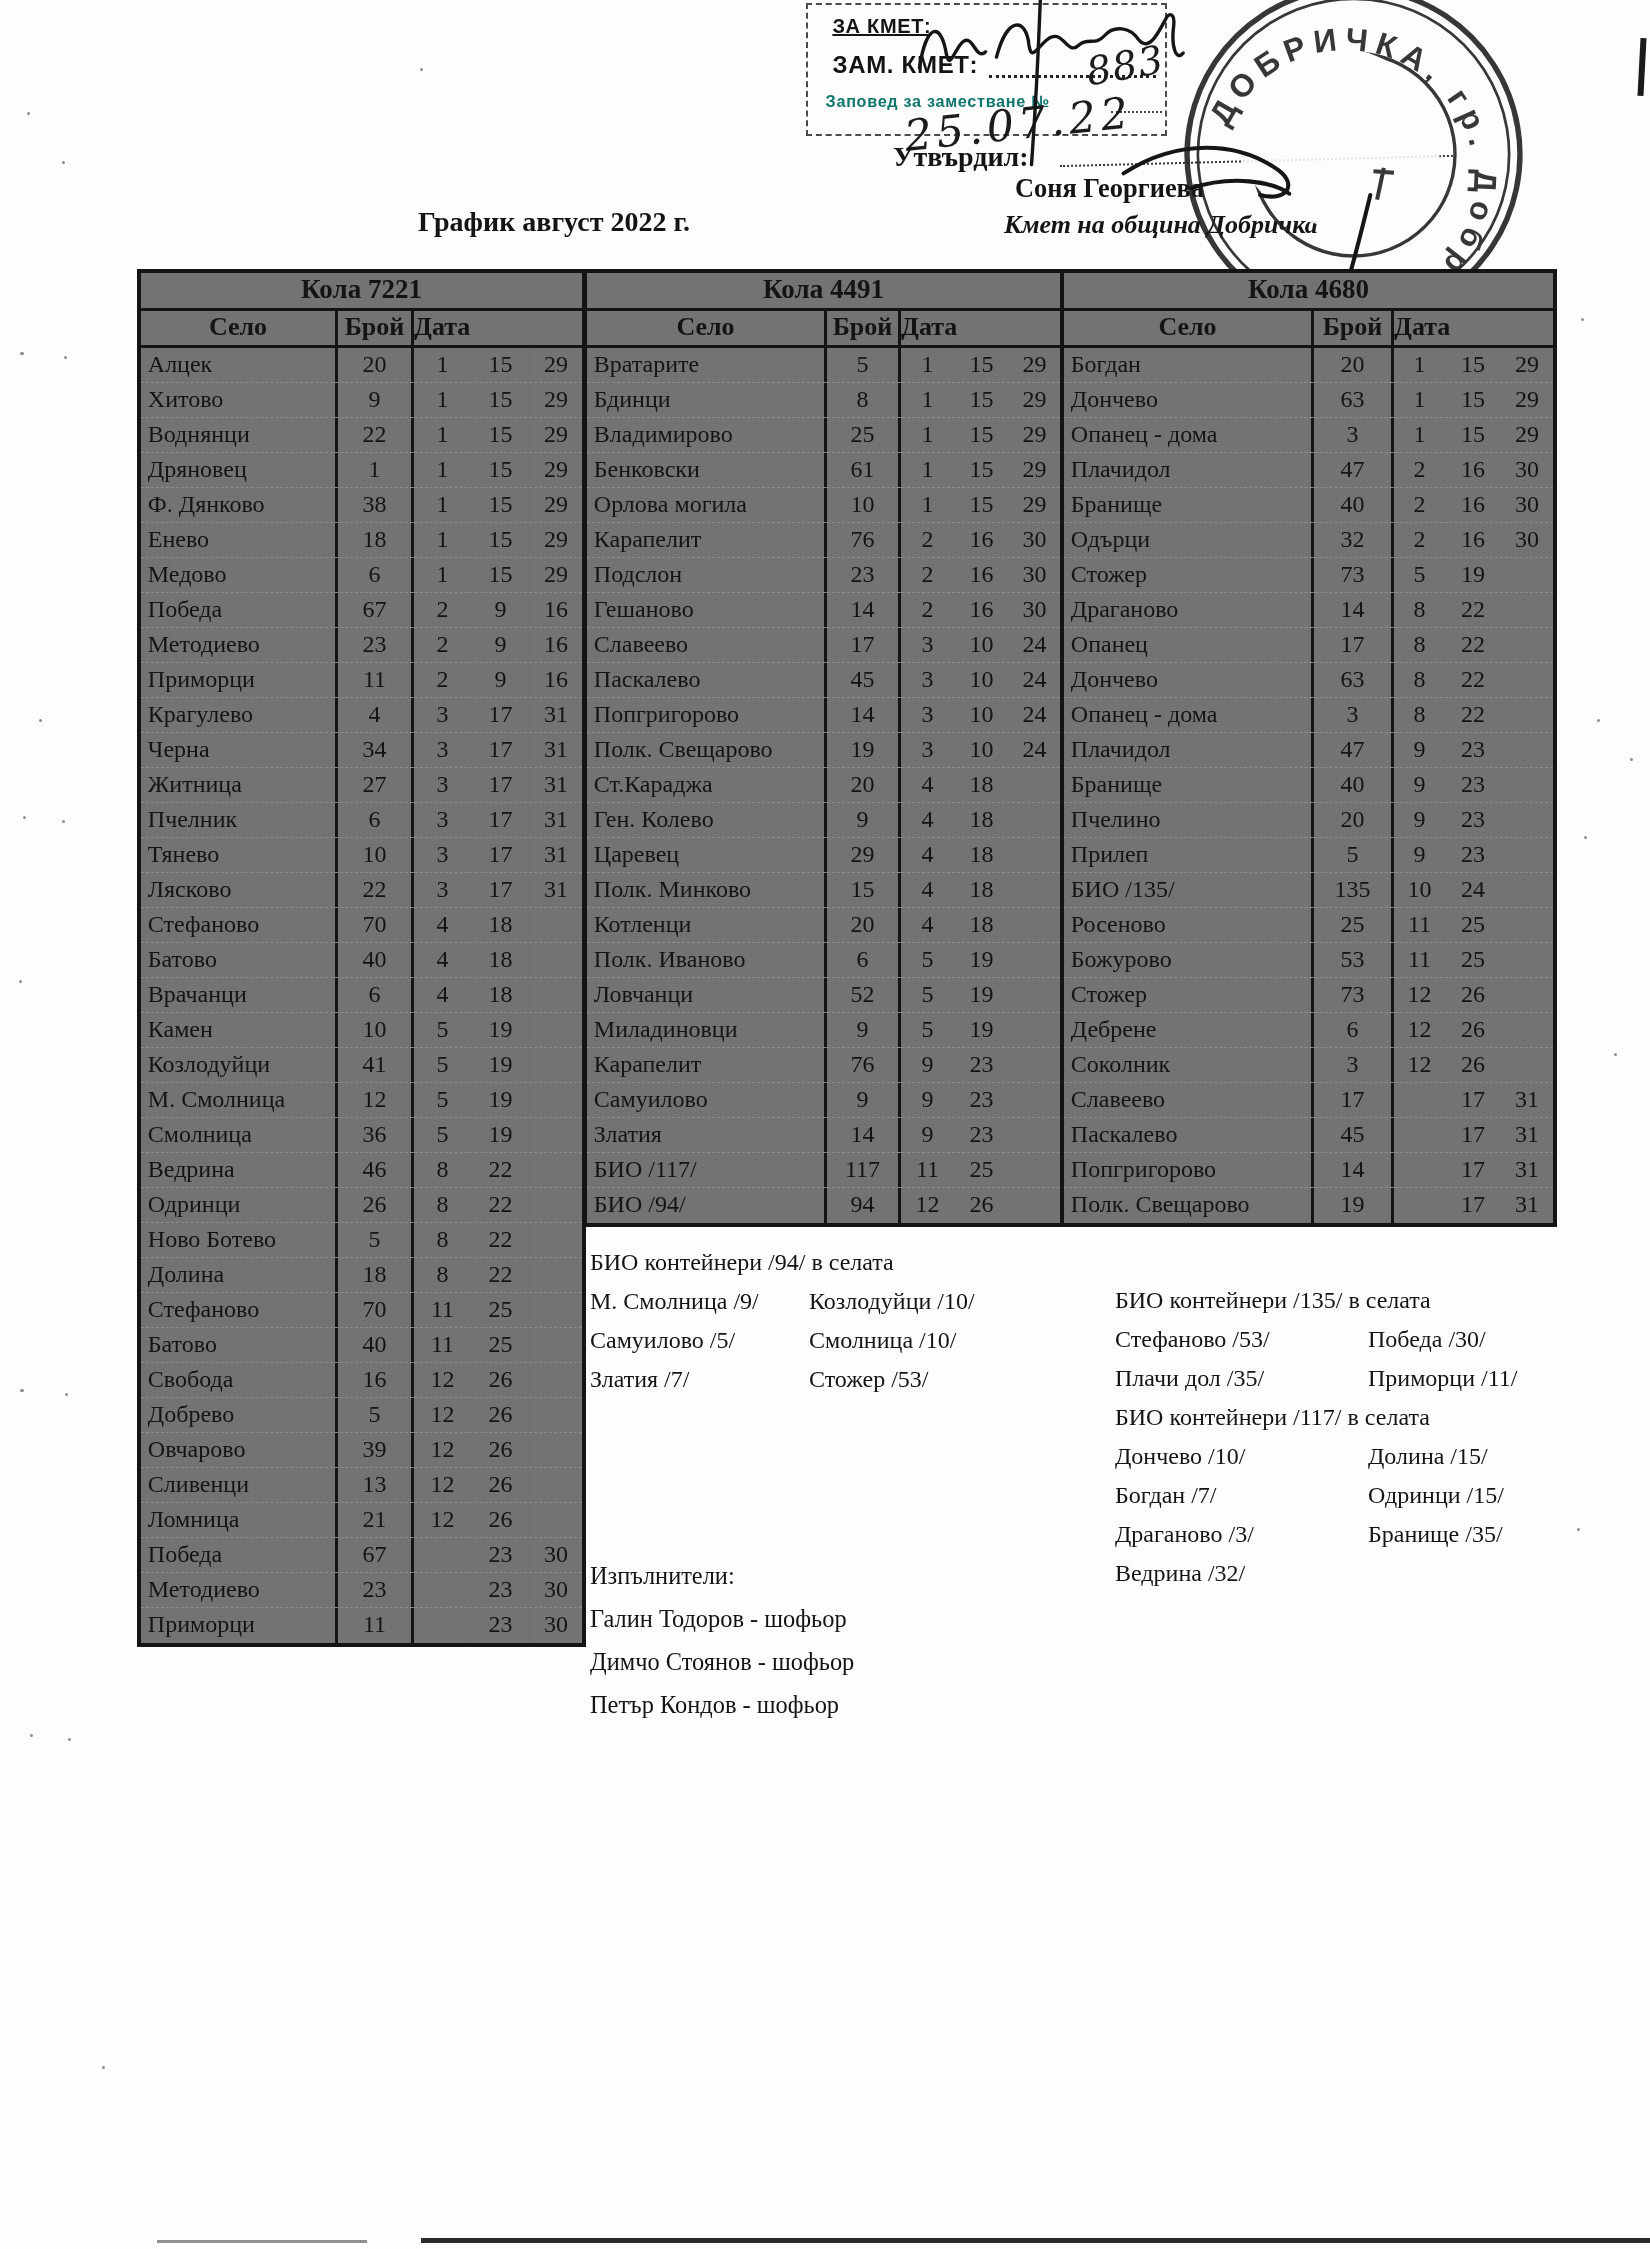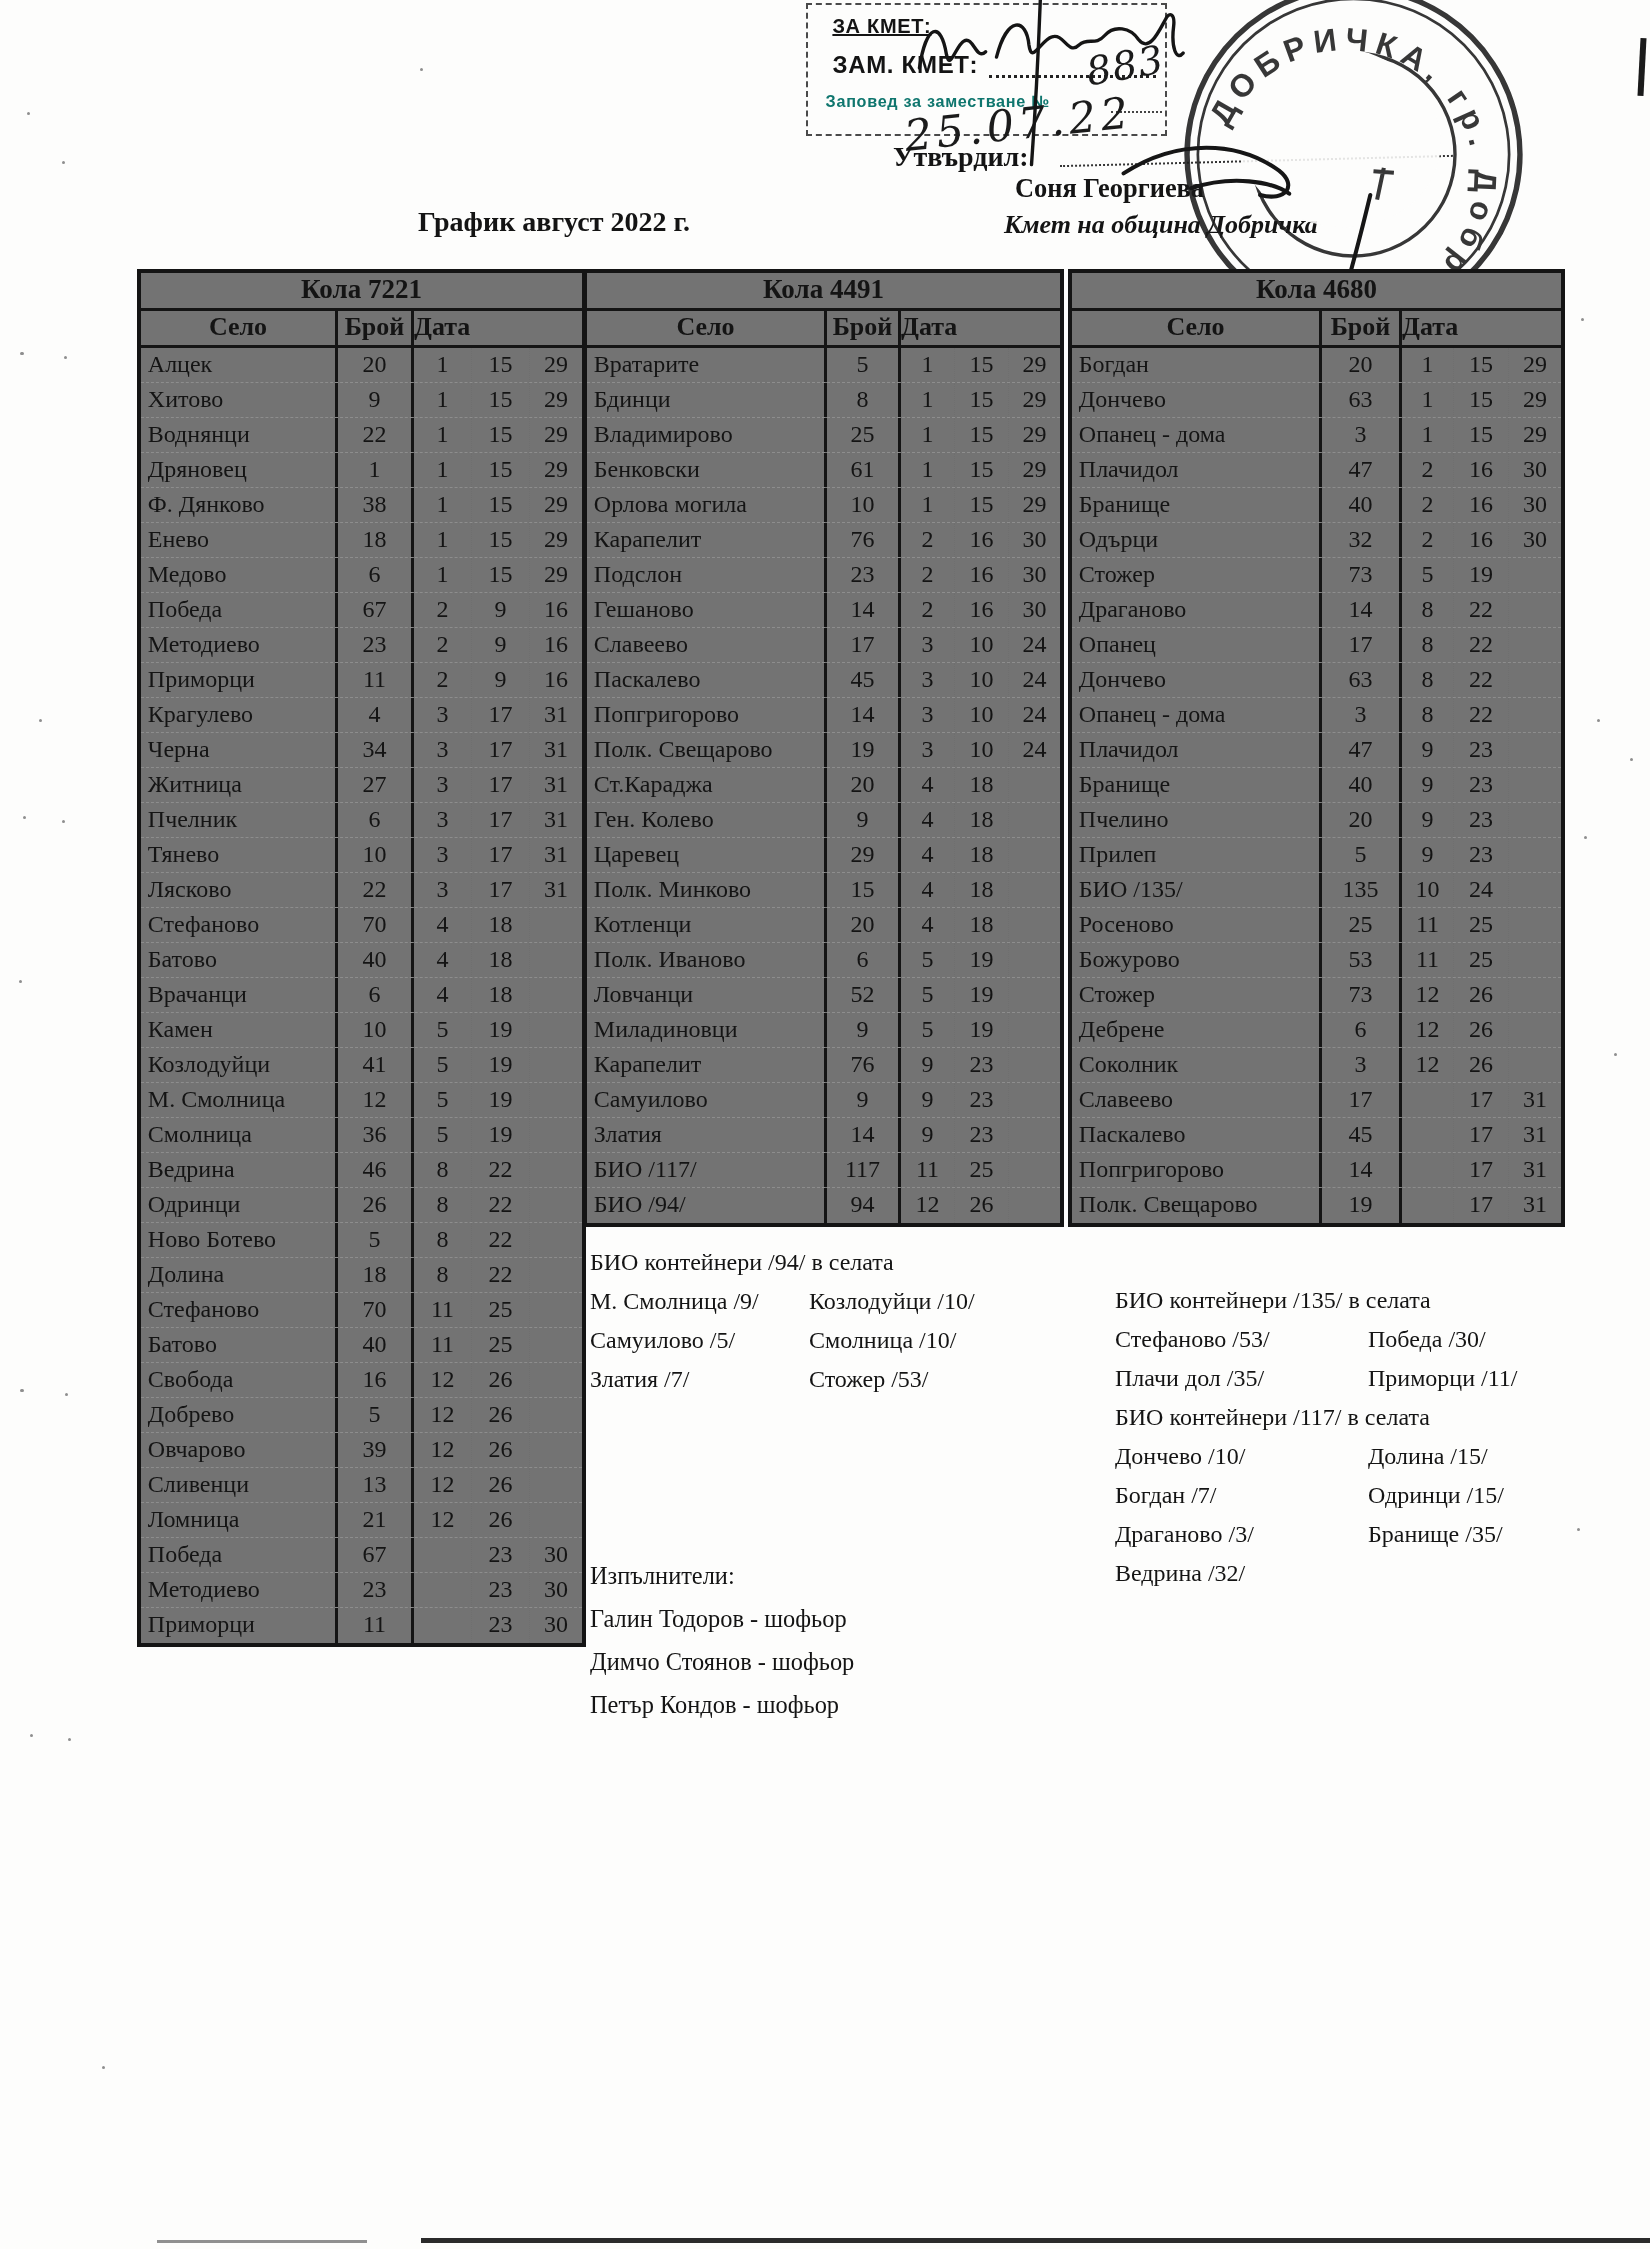--- a/index.html
+++ b/index.html
@@ -29,21 +29,21 @@
   #doc-title{position:absolute;left:418px;top:206px;font-size:28px;font-weight:700;white-space:nowrap;}
 
   
   #stamp{position:absolute;left:1183px;top:-16.2px;width:341px;height:341px;transform:rotate(12deg);opacity:.88;}
   .inkline{position:absolute;overflow:visible;}
 
   
   .sched-table{position:absolute;top:269px;background:#737373;border:4.1px solid #141414;}
   .t1{left:137px;width:449px;}
   .t2{left:583px;width:481px;}
-  .t3{left:1060px;width:497px;margin-left:8px;}
+  .t3{left:1060px;width:497px;}
   .cap{height:38px;line-height:33px;border-bottom:3.4px solid #141414;text-align:center;font-weight:700;font-size:27px;}
   .hrow{display:flex;height:37px;line-height:32.5px;border-bottom:3.4px solid #141414;font-weight:700;font-size:26px;}
   .drow{display:flex;height:35px;line-height:33px;border-bottom:1.4px dashed #8d8d8d;font-size:24px;}
   .drow:last-child{border-bottom:none;}
   .cell{overflow:hidden;white-space:nowrap;}
   .c-village{padding-left:6.8px;}
   .c-count{text-align:center;border-left:3.4px solid #141414;border-right:3.4px solid #141414;}
   .c-d1,.c-d2,.c-d3{text-align:center;}
   .c-d2,.c-d3{border-left:1.4px dotted #6f6f6f;}
   .c-date{flex:1;text-align:left;}

